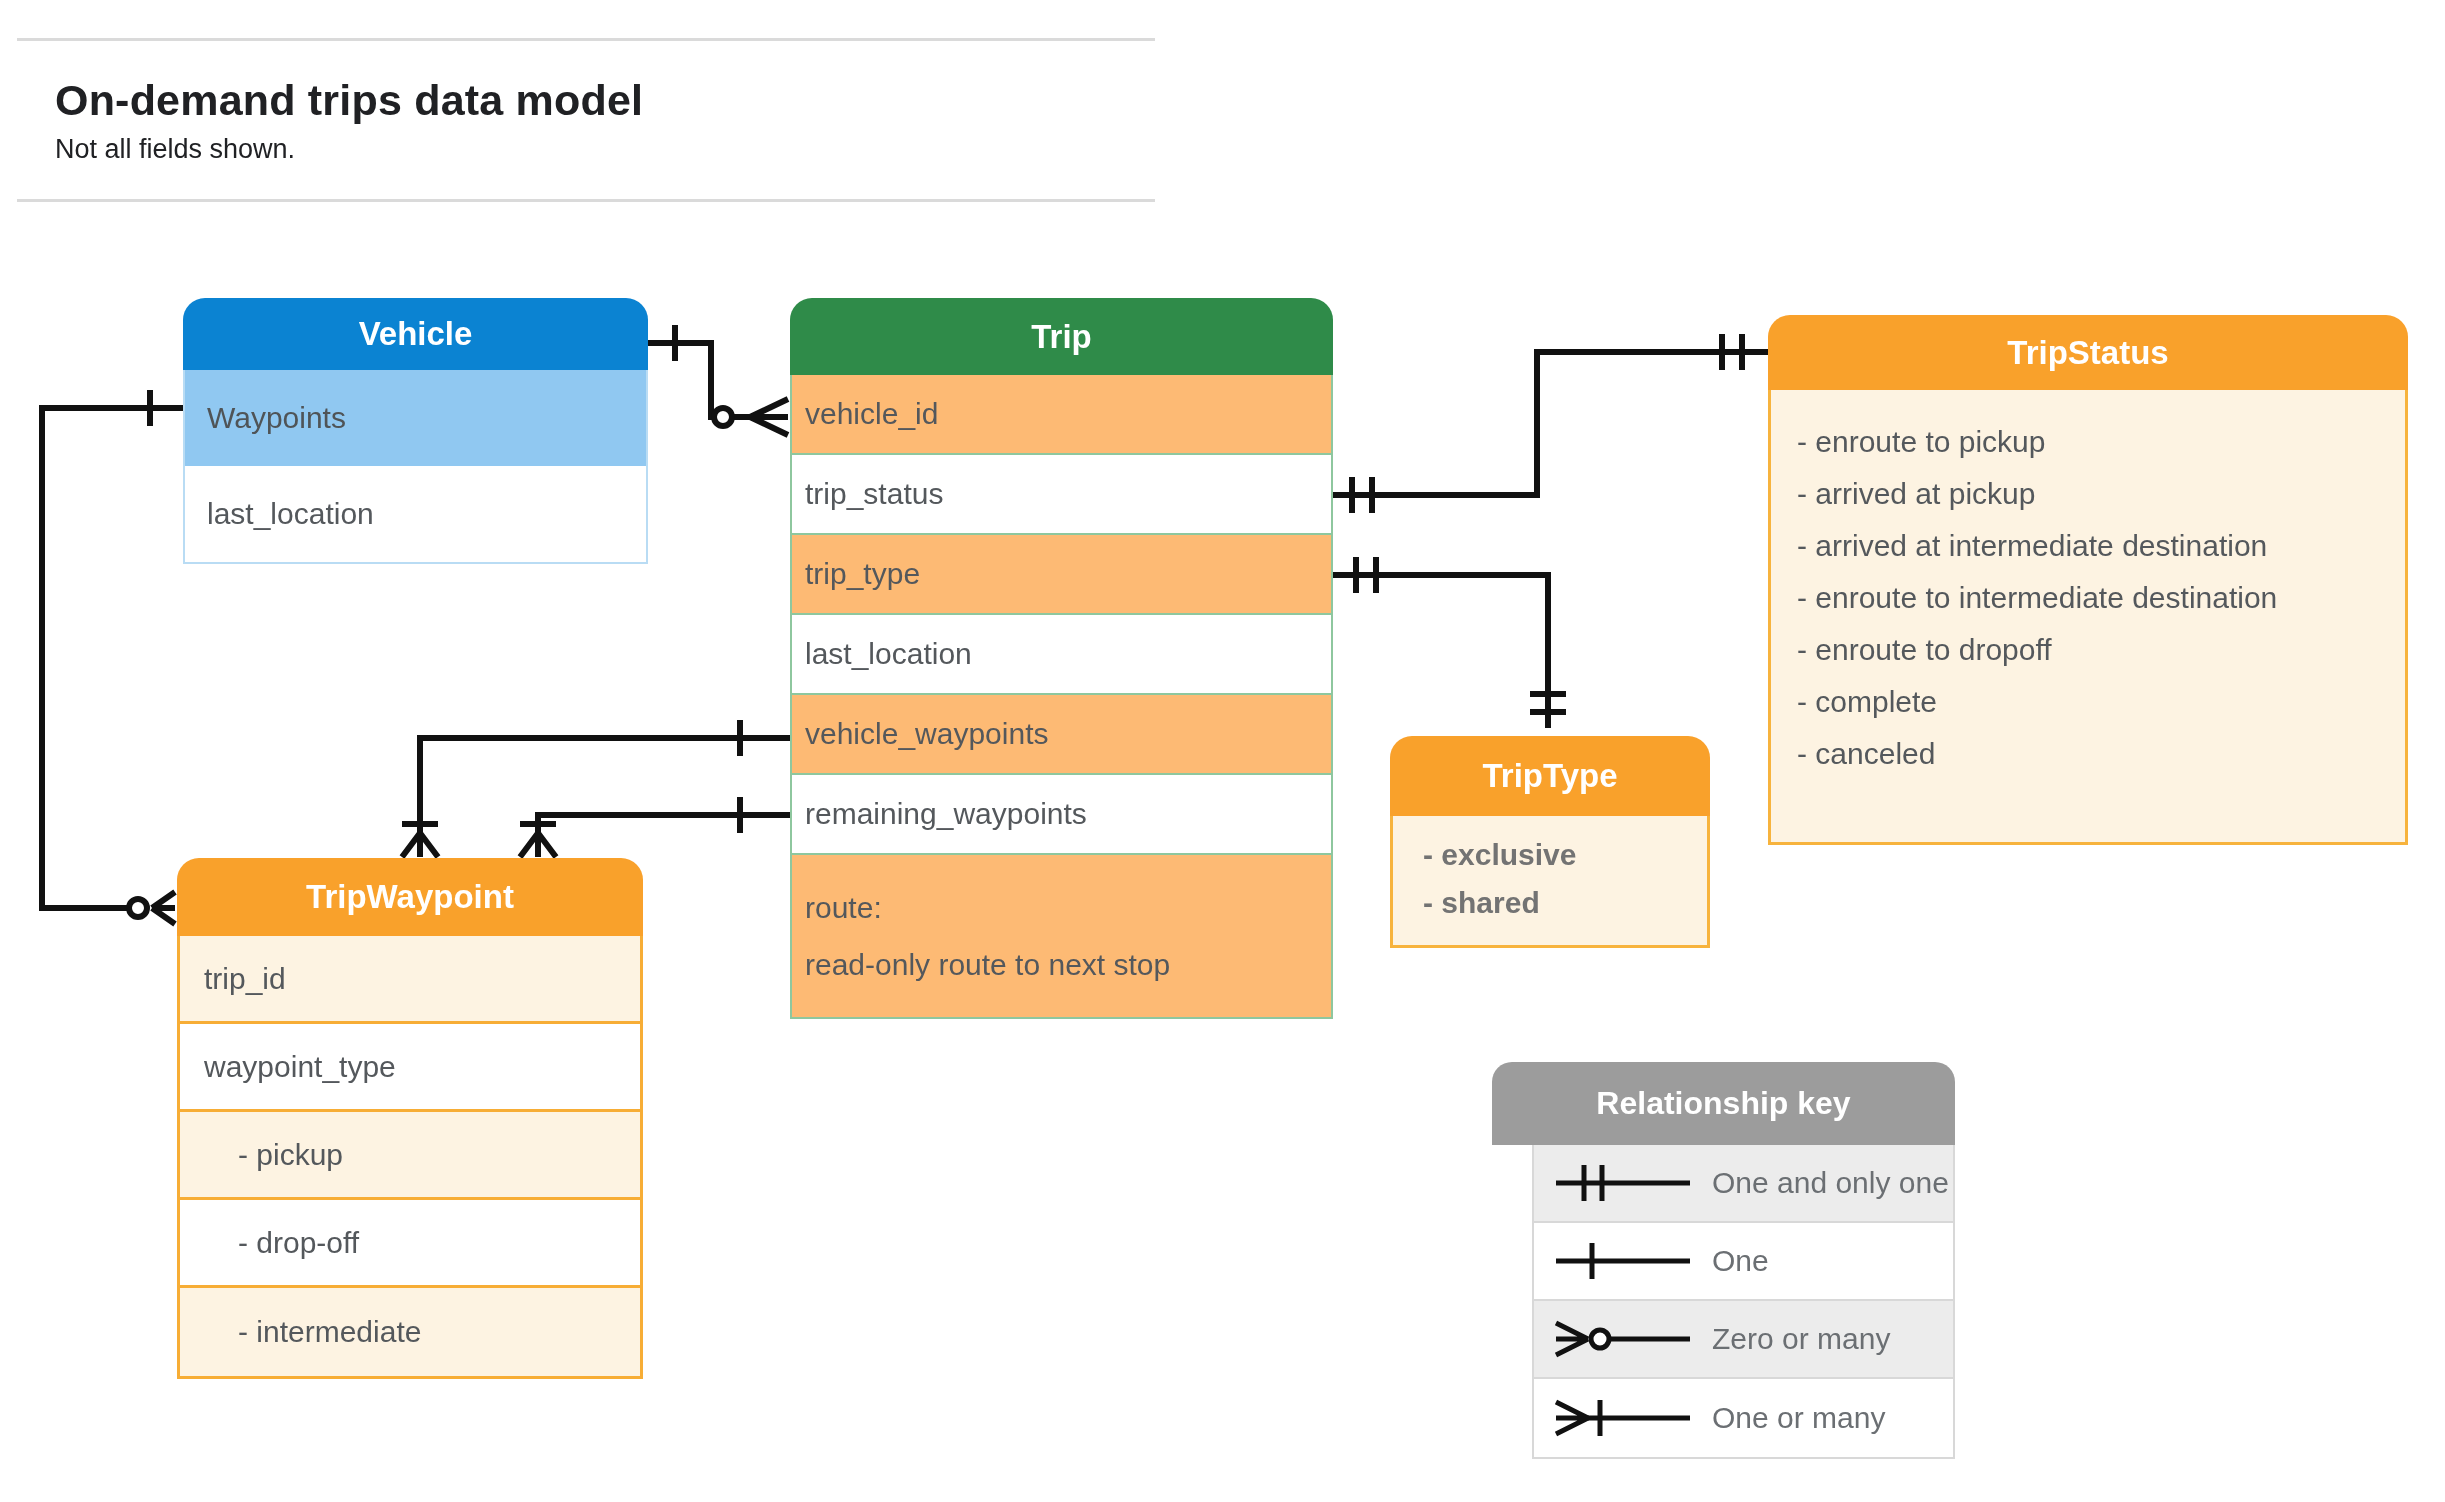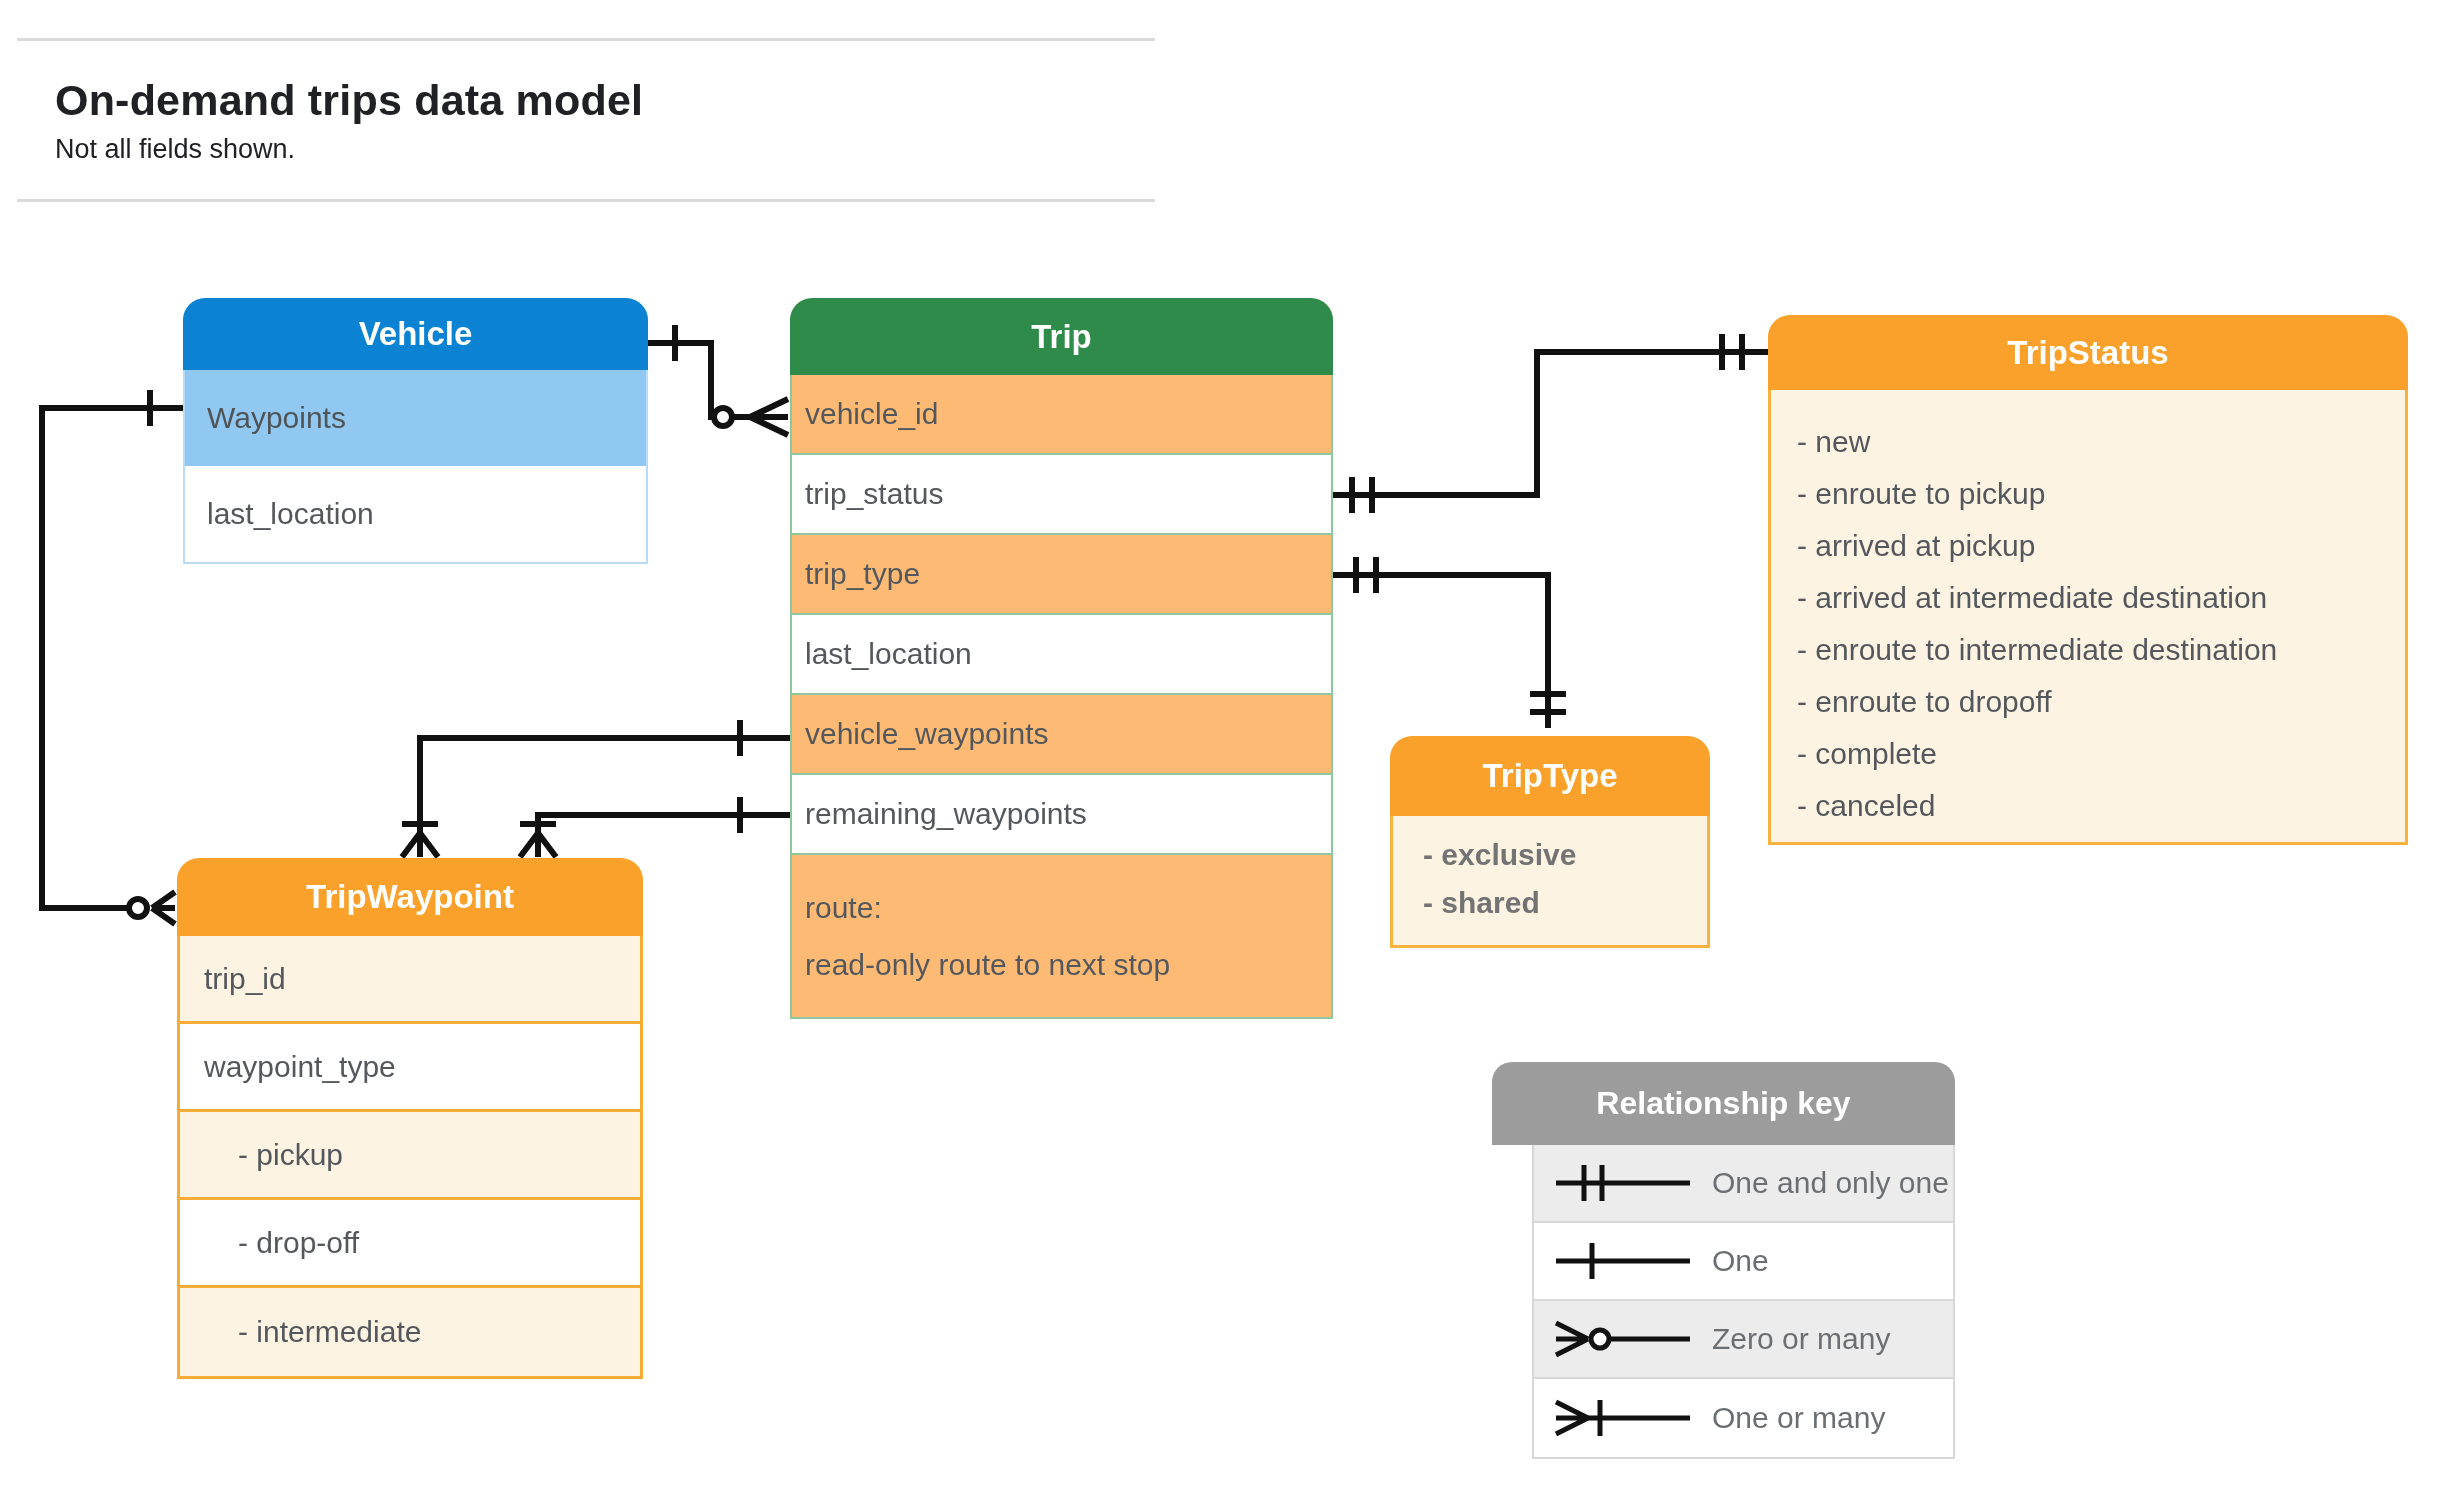--- a/index.html
+++ b/index.html
@@ -140,21 +140,20 @@
       <div class="row tint route">
         <span>route:</span>
         <span>read-only route to next stop</span>
       </div>
     </div>
   </div>
 
   <div class="entity tripstatus">
     <div class="hdr">TripStatus</div>
     <div class="body">
-      <div class="enum-line">- new</div>
       <div class="enum-line">- enroute to pickup</div>
       <div class="enum-line">- arrived at pickup</div>
       <div class="enum-line">- arrived at intermediate destination</div>
       <div class="enum-line">- enroute to intermediate destination</div>
       <div class="enum-line">- enroute to dropoff</div>
       <div class="enum-line">- complete</div>
       <div class="enum-line">- canceled</div>
     </div>
   </div>
 

